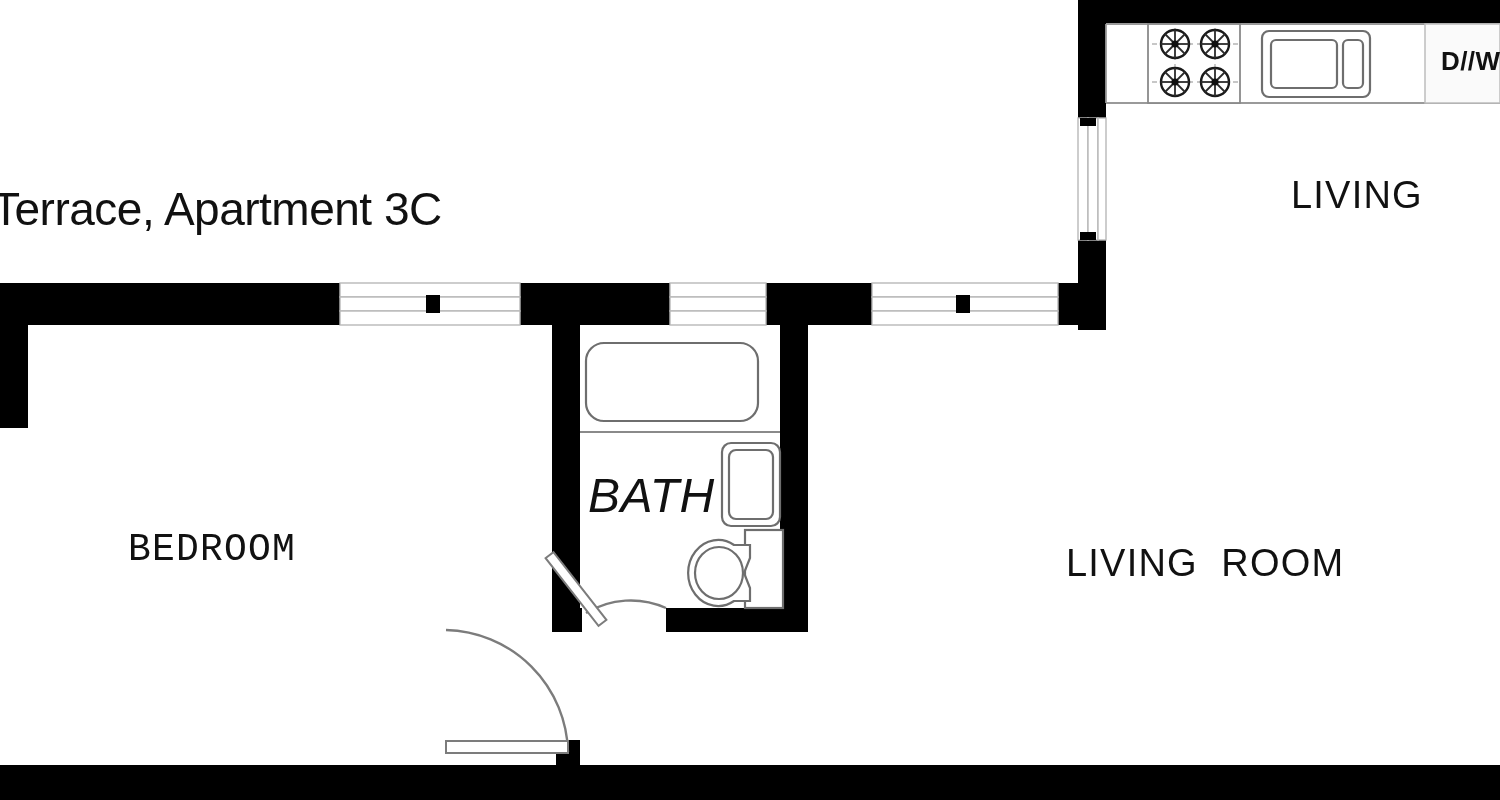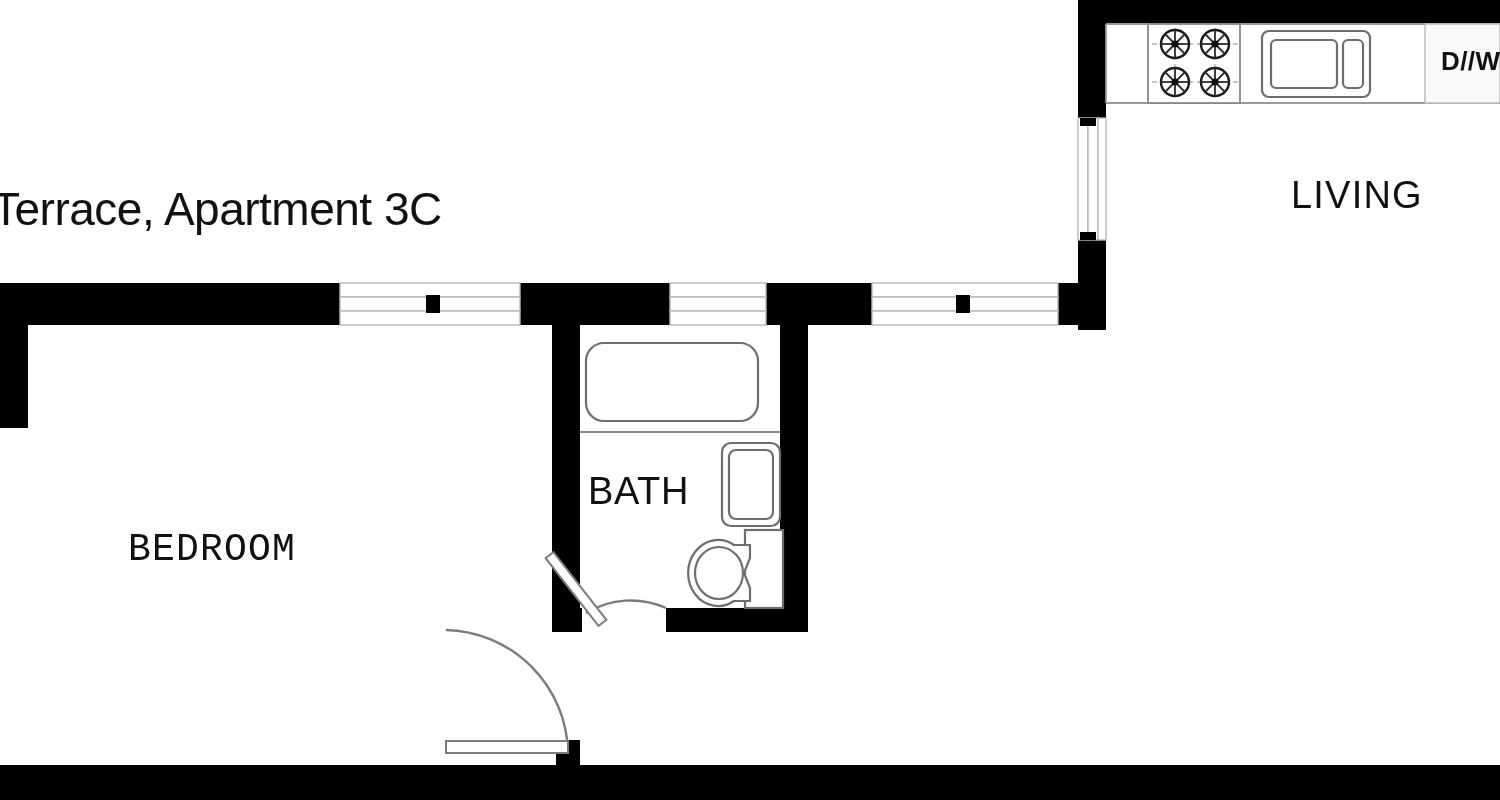--- a/index.html
+++ b/index.html
@@ -68,21 +68,21 @@
     user-select: none;
   }
   #title-text {
     font-size: 46px;
     letter-spacing: -0.5px;
   }
   .room-name {
     font-size: 38px;
     letter-spacing: 1.2px;
   }
-  #label-bath { font-size: 38px; letter-spacing: 0.6px; }
+  #label-bath { font-size: 48px; letter-spacing: 0.6px; font-style: italic; }
   #label-dw {
     font-size: 26px;
     letter-spacing: 0.4px;
     font-weight: bold;
   }
 </style>
 </head>
 <body>
 
 <div id="plan-root">
@@ -241,18 +241,19 @@
     </g>
 
   </svg>
 
   <div class="plan-label" id="title-text" style="left:-8px; top:186px;">Terrace, Apartment 3C</div>
 
   <div class="plan-label room-name" id="label-bedroom" style="left:128px; top:531px;font-family:Liberation Mono, monospace;">BEDROOM</div>
 
   <div class="plan-label" id="label-bath" style="left:588px; top:472px;">BATH</div>
 
+  <div class="plan-label room-name" id="label-living" style="left:1066px; top:544px;">LIVING  ROOM</div>
 
   <div class="plan-label room-name" id="label-kitchen" style="left:1291px; top:176px;">LIVING</div>
 
   <div class="plan-label" id="label-dw" style="left:1441px; top:48px;">D//W</div>
 
 </div>
 
 </body></html>

